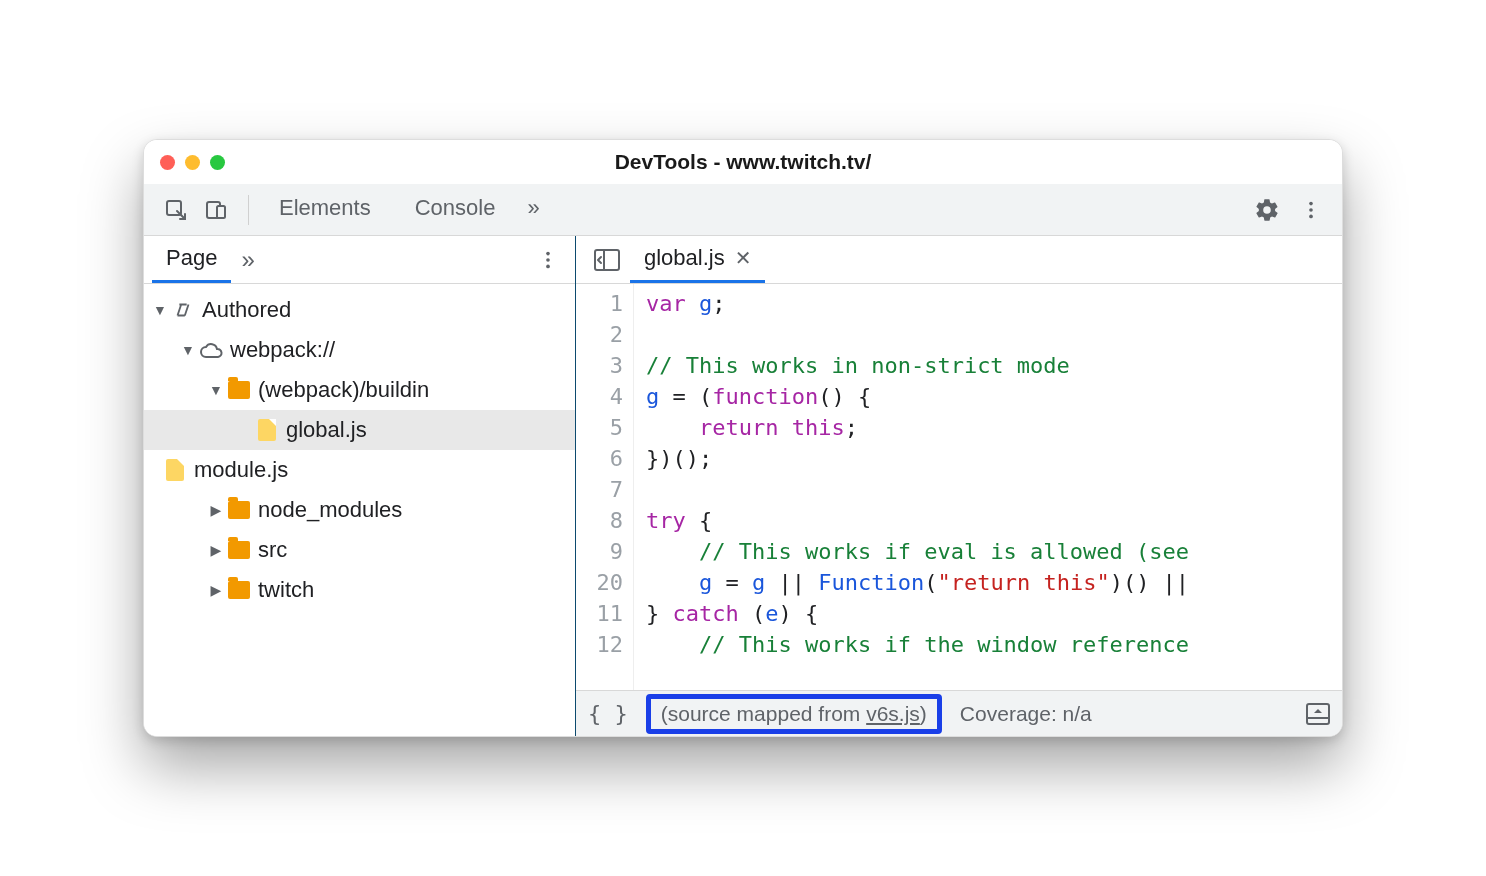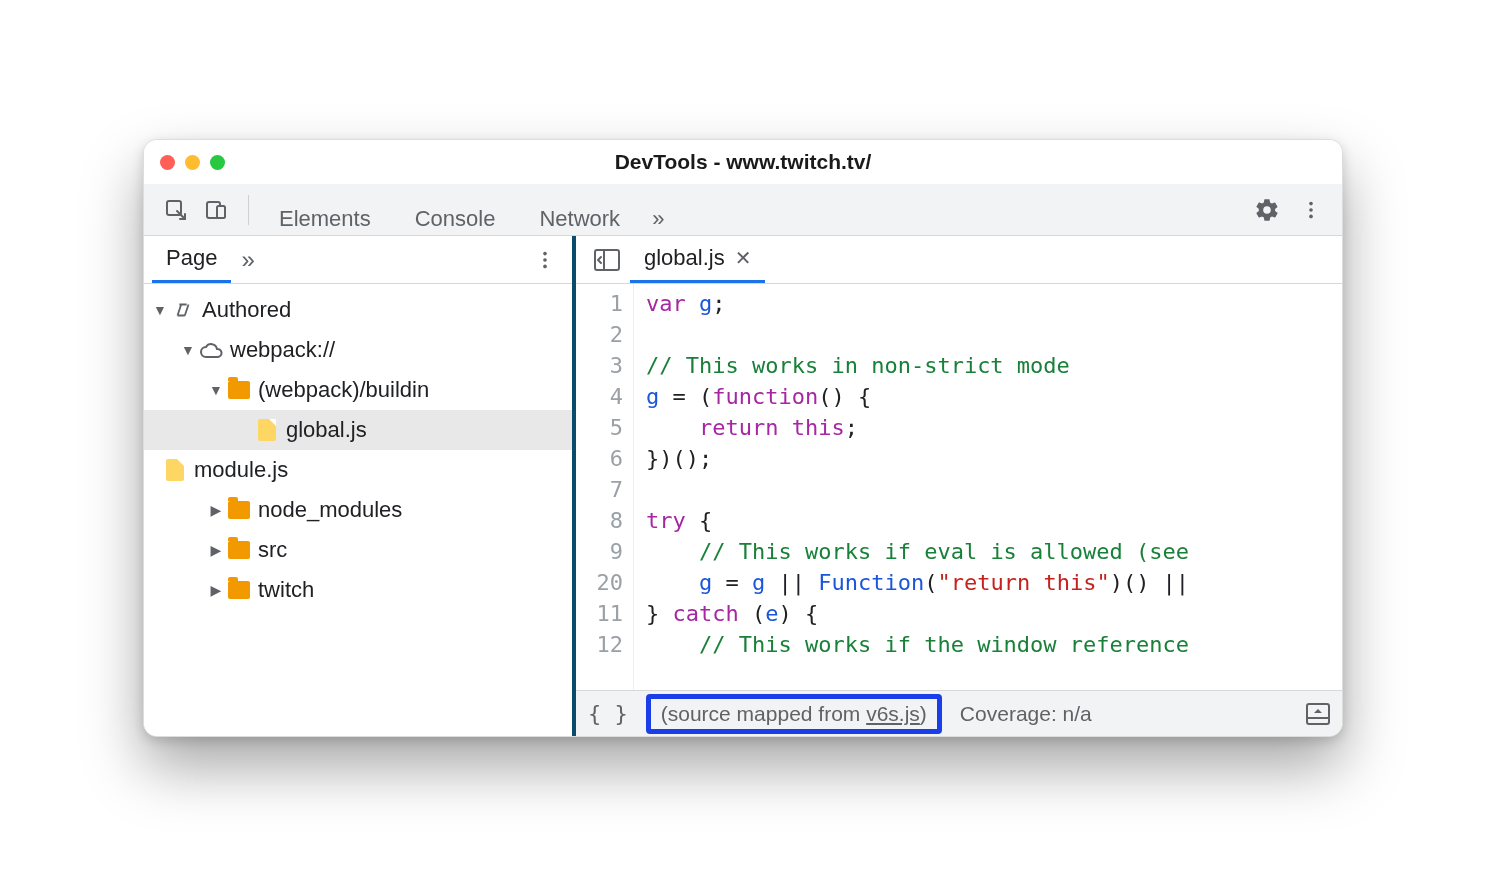--- a/index.html
+++ b/index.html
@@ -45,36 +45,36 @@
     border-bottom: 1px solid #d8d8d8;
     background: #f1f3f4;
     padding: 0 8px;
   }
   .main-tabs .left-icons { display: flex; align-items: center; gap: 16px; padding: 0 12px; }
   .vsep { width: 1px; height: 30px; background: #d0d0d0; margin: 0 8px; }
   .tab {
     padding: 0 22px;
     height: 100%;
     display: flex;
-    align-items: flex-end;
+    align-items: center;
     font-size: 22px;
     color: #5f6368;
     cursor: pointer;
     border-bottom: 3px solid transparent;
   }
   .tab.active { color: #1a73e8; border-bottom-color: #1a73e8; color: #202124; font-weight: 500; }
   .tab.active span { color: #202124; }
   .main-tabs .spacer { flex: 1; }
   .main-tabs .right-icons { display: flex; align-items: center; gap: 20px; padding: 0 12px; }
   .icon { display: inline-flex; align-items: center; justify-content: center; color: #5f6368; }
 
   .body-row { display: flex; height: 500px; }
   .sidebar {
     width: 432px;
-    border-right: 4px solid #0c4a6e;
+    border-right: 1px solid #0c4a6e;
     display: flex;
     flex-direction: column;
     background: #fff;
   }
   .sidebar-tabs {
     display: flex;
     align-items: center;
     height: 48px;
     border-bottom: 1px solid #d8d8d8;
     padding: 0 8px;
@@ -176,23 +176,20 @@
         </svg>
       </span>
     </div>
     <div class="vsep"></div>
     <div id="main-tab-container" style="display:flex;height:100%">
         <div class="tab">
           <span>Elements</span>
         </div>
         <div class="tab">
           <span>Console</span>
-        </div>
-        <div class="tab">
-          <span>Network</span>
         </div>
       </div>
     <span class="tab" style="padding:0 10px">»</span>
     <div class="spacer"></div>
     <div class="right-icons">
       <span class="icon">
         <svg width="26" height="26" viewBox="0 0 24 24" fill="#5f6368">
             <path d="M19.4 13a7.5 7.5 0 0 0 .1-1 7.5 7.5 0 0 0-.1-1l2.1-1.6a.5.5 0 0 0 .1-.6l-2-3.5a.5.5 0 0 0-.6-.2l-2.5 1a7.6 7.6 0 0 0-1.7-1l-.4-2.6A.5.5 0 0 0 14 2h-4a.5.5 0 0 0-.5.4L9.1 5a7.6 7.6 0 0 0-1.7 1l-2.5-1a.5.5 0 0 0-.6.2l-2 3.5a.5.5 0 0 0 .1.6L4.5 11a7.5 7.5 0 0 0 0 2l-2.1 1.6a.5.5 0 0 0-.1.6l2 3.5a.5.5 0 0 0 .6.2l2.5-1a7.6 7.6 0 0 0 1.7 1l.4 2.6a.5.5 0 0 0 .5.4h4a.5.5 0 0 0 .5-.4l.4-2.6a7.6 7.6 0 0 0 1.7-1l2.5 1a.5.5 0 0 0 .6-.2l2-3.5a.5.5 0 0 0-.1-.6ZM12 15.5A3.5 3.5 0 1 1 15.5 12 3.5 3.5 0 0 1 12 15.5Z"></path>
           </svg>
       </span>

